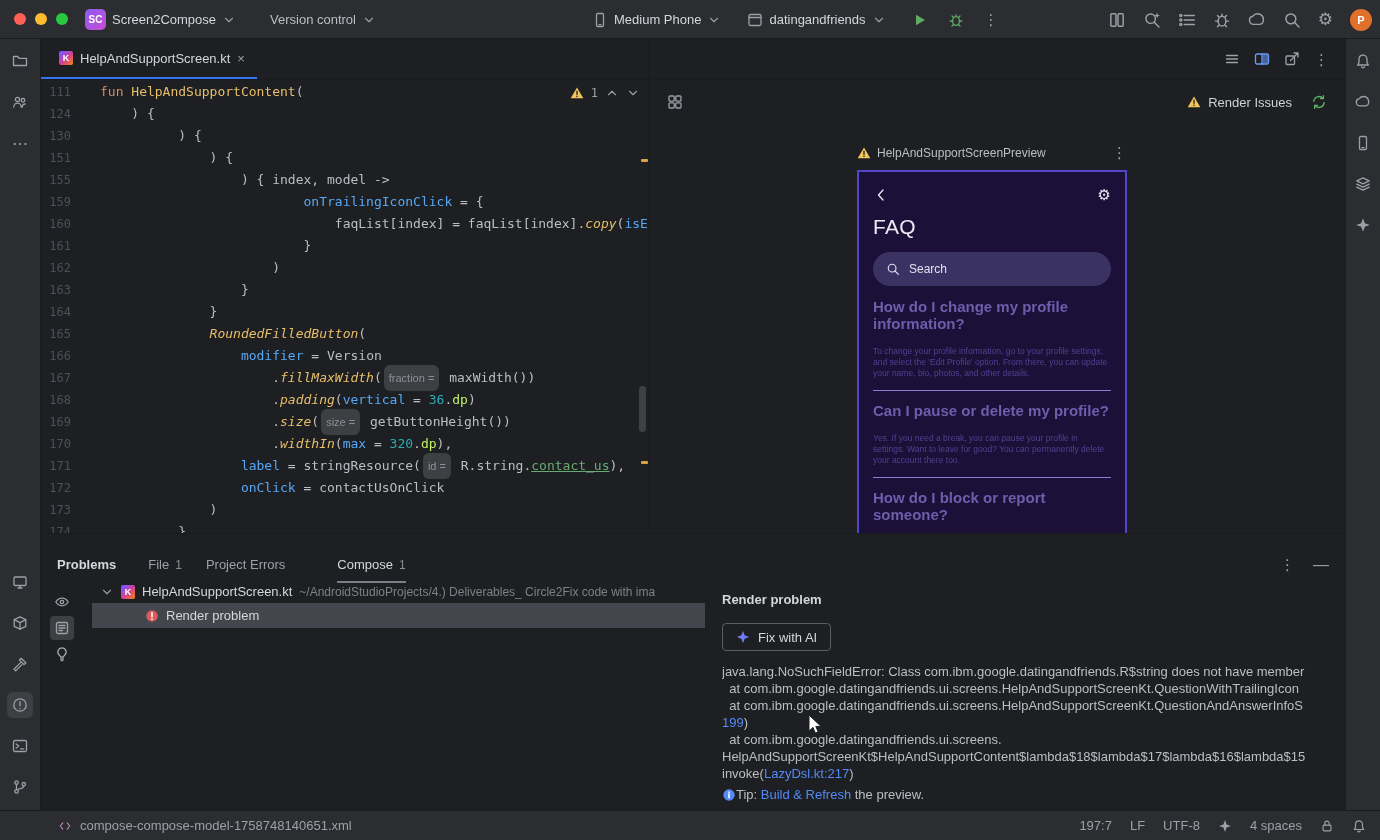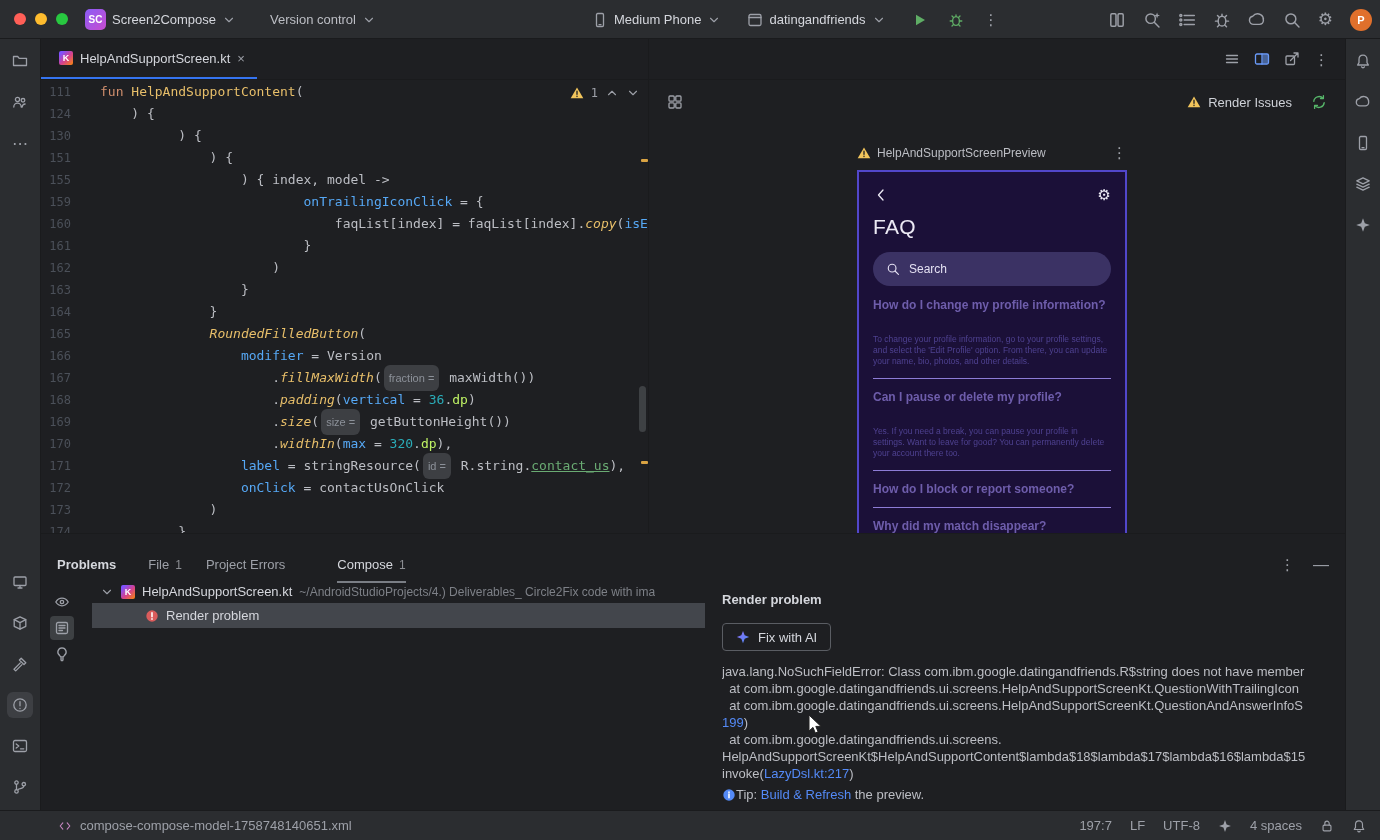--- a/index.html
+++ b/index.html
@@ -81,22 +81,22 @@
   .pv-label { position:absolute; left:208px; top:106px; width:270px; display:flex; align-items:center; gap:6px;
               font-size:12px; color:#bcbec4; }
   .phone { position:absolute; left:208px; top:131px; width:270px; height:420px; background:#1b1038;
            border:2px solid #5247cb; padding:12px 14px; }
   .phone-topbar { display:flex; align-items:center; justify-content:space-between; height:22px; color:#eceaf4; }
   .phone-gear { font-size:15px; color:#eceaf4; }
   .phone-title { margin-top:8px; font-size:21px; line-height:26px; font-weight:500; color:#eceaf4; letter-spacing:.3px; }
   .search-pill { margin-top:12px; height:34px; border-radius:17px; background:#3b3264; display:flex;
                  align-items:center; gap:9px; padding:0 13px; color:#e4e0f2; font-size:12px; }
   .faq-list { margin-top:12px; }
-  .faq-q { margin-top:11px; font-size:12px; font-weight:700; color:#6e5dab; }
-  .faq-a { margin-top:22px; font-size:8.5px; line-height:11px; color:#4e4190; }
+  .faq-q { margin-top:11px; font-size:15px; font-weight:700; color:#6e5dab; }
+  .faq-a { margin-top:14px; font-size:8.5px; line-height:11px; color:#4e4190; }
   .faq-divider { margin-top:11px; margin-bottom:8px; height:1px; background:#8d7cd6; }
 
   
   .problems-panel { position:absolute; left:41px; top:533px; width:1304px; height:277px; background:#1e1f22;
                     border-top:1px solid #1a1b1d; overflow:hidden; }
   .pp-header { position:absolute; left:0; top:12px; right:0; height:37px; display:flex; align-items:center; padding:0 16px; }
   .pp-title { font-size:13px; font-weight:700; color:#d5d7dd; }
   .pp-tabs { display:flex; gap:24px; margin-left:32px; height:100%; align-items:stretch; }
   .pp-tab { display:flex; align-items:center; gap:6px; font-size:13px; color:#9da0a8;
             border-bottom:2px solid transparent; padding-top:2px; }

